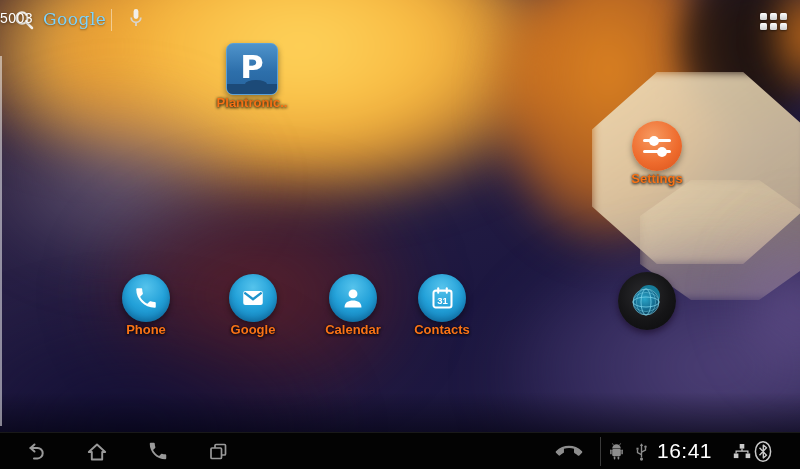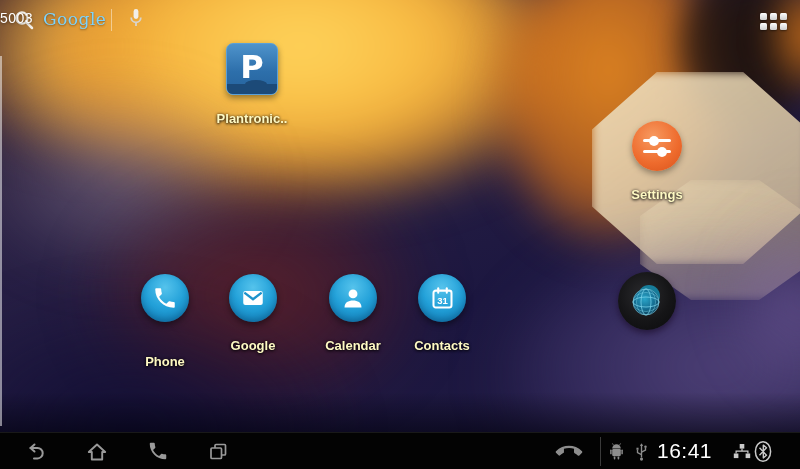--- a/index.html
+++ b/index.html
@@ -52,21 +52,21 @@
   .mic-icon { position:absolute; left:127px; top:7px; }
   .extension { position:absolute; left:0; right:0; top:10px; text-align:left;
     font-size:14px; color:#fff; text-shadow:0 1px 3px rgba(0,0,0,.45); letter-spacing:.5px; }
   .allapps { position:absolute; right:13px; top:13px; display:grid;
     grid-template-columns:repeat(3,7px); grid-gap:3px; cursor:pointer; }
   .allapps span { width:7px; height:7px; border-radius:1.5px;
     background:linear-gradient(#fdfdfd,#cfcfcf); box-shadow:0 1px 2px rgba(0,0,0,.45); }
 
   
   .app { position:absolute; width:100px; display:flex; flex-direction:column; align-items:center; cursor:pointer; }
-  .app-label { margin-top:16px; font-size:13px; font-weight:bold; color:#fef9c3;
+  .app-label { margin-top:0; font-size:13px; font-weight:bold; color:#f97316;
     text-shadow:0 1px 3px rgba(0,0,0,.9), 0 0 3px rgba(0,0,0,.5); white-space:nowrap; }
 
   .plantronics { left:202px; top:43px; }
   .plant-icon { position:relative; width:52px; height:52px; border-radius:7px; overflow:hidden;
     background:linear-gradient(180deg,#4e93cb 0%,#2d6fab 55%,#25629c 100%);
     border:1px solid #5aa0d8; box-shadow:0 3px 6px rgba(0,0,0,.4);
     display:flex; align-items:center; justify-content:center; }
   .plant-icon .p-letter { font-size:32px; font-weight:bold; color:#fff; z-index:2;
     font-family:"DejaVu Sans", sans-serif; margin-top:-4px; }
   .plant-foot { position:absolute; left:0; right:0; bottom:0; height:10px; background:#1c4a78; }
@@ -81,21 +81,21 @@
   .slider-row { position:relative; width:28px; height:3px; background:#fff; border-radius:2px; }
   .slider-row .knob { position:absolute; top:-3.5px; width:10px; height:10px; border-radius:50%; background:#fff; }
   .slider-row.r1 .knob { left:6px; }
   .slider-row.r2 .knob { left:14px; }
 
   .dock-item { top:274px; }
   .dock-circle { width:48px; height:48px; border-radius:50%;
     background:radial-gradient(circle at 50% 28%, #55c3ec 0%, #23a1d9 48%, #1587c1 82%, #0f6fa6 100%);
     box-shadow:0 3px 6px rgba(0,0,0,.45), inset 0 -3px 6px rgba(0,25,50,.25);
     display:flex; align-items:center; justify-content:center; }
-  .d-phone { left:115px;gap:16px; } .d-email { left:203px; } .d-contacts { left:303px; }
+  .d-phone { left:96px; } .d-email { left:203px; } .d-contacts { left:303px; }
   .d-calendar { left:392px; } .d-webex { left:502px; }
   .webex-sphere { width:48px; height:48px; border-radius:50%; position:relative; overflow:hidden;
     background:linear-gradient(90deg,#3f7ec6 0 50%, #64c42a 50% 100%);
     box-shadow:0 4px 7px rgba(0,0,0,.45); }
   .webex-sphere::before { content:""; position:absolute; inset:0; border-radius:50%;
     background:radial-gradient(circle at 32% 22%, rgba(255,255,255,.55) 0%, rgba(255,255,255,0) 38%); }
   .webex-sphere::after { content:""; position:absolute; inset:0; border-radius:50%;
     background:radial-gradient(circle at 50% 115%, rgba(0,30,10,.45) 0%, rgba(0,0,0,0) 55%); }
   .d-browser { left:597px; top:272px; }
   .browser-circle { width:58px; height:58px; border-radius:50%; position:relative;

